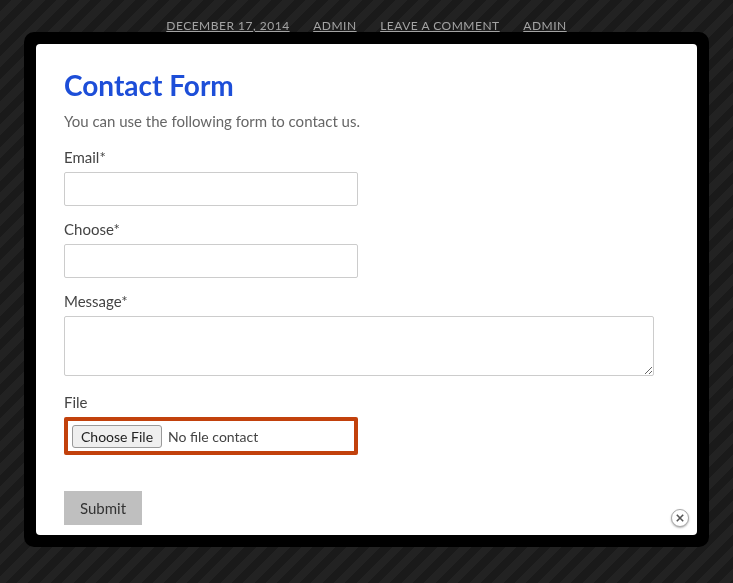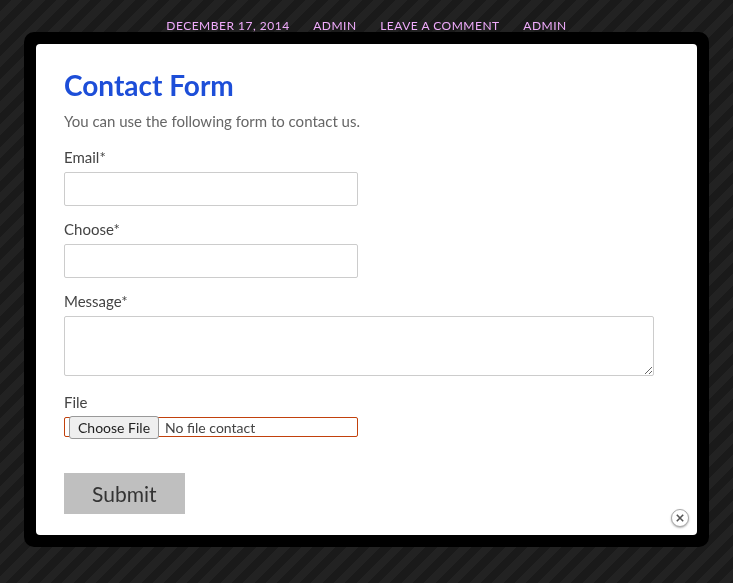--- a/index.html
+++ b/index.html
@@ -22,21 +22,21 @@
       position: absolute;
       top: 18px;
       left: 0;
       width: 100%;
       text-align: center;
       color: #555;
       font-size: 12px;
       letter-spacing: 0.5px;
       font-weight: 400;
     }
-    .bg-meta span { margin: 0 10px; color: #f0abfc; }
+    .bg-meta span { margin: 0 10px; color: #a3a3a3; text-decoration: underline; }
     .modal-outer {
       position: absolute;
       top: 32px;
       left: 24px;
       right: 24px;
       bottom: 36px;
       background: #000;
       border-radius: 10px;
       padding: 12px;
     }
@@ -81,22 +81,22 @@
       height: 60px;
       border: 1px solid #ccc;
       border-radius: 2px;
       padding: 6px 8px;
       font-size: 14px;
       font-family: inherit;
       resize: both;
     }
     .file-wrap {
       width: 294px;
-      height: 20px;
-      border: 1px solid #c2410c;
+      height: 38px;
+      border: 4px solid #c2410c;
       border-radius: 2px;
       padding: 3px 4px;
       display: flex;
       align-items: center;
       gap: 6px;
     }
     .file-btn {
       background: #efefef;
       border: 1px solid #999;
       border-radius: 3px;
@@ -108,22 +108,22 @@
     }
     .file-status {
       font-size: 14px;
       color: #444;
     }
     .submit-btn {
       margin-top: 22px;
       background: #bfbfbf;
       border: none;
       color: #333;
-      font-size: 21px;
-      padding: 8px 28px;
+      font-size: 15px;
+      padding: 8px 16px;
       cursor: pointer;
       font-family: inherit;
     }
     .close-btn {
       position: absolute;
       bottom: 8px;
       right: 8px;
       width: 18px;
       height: 18px;
       border-radius: 50%;

